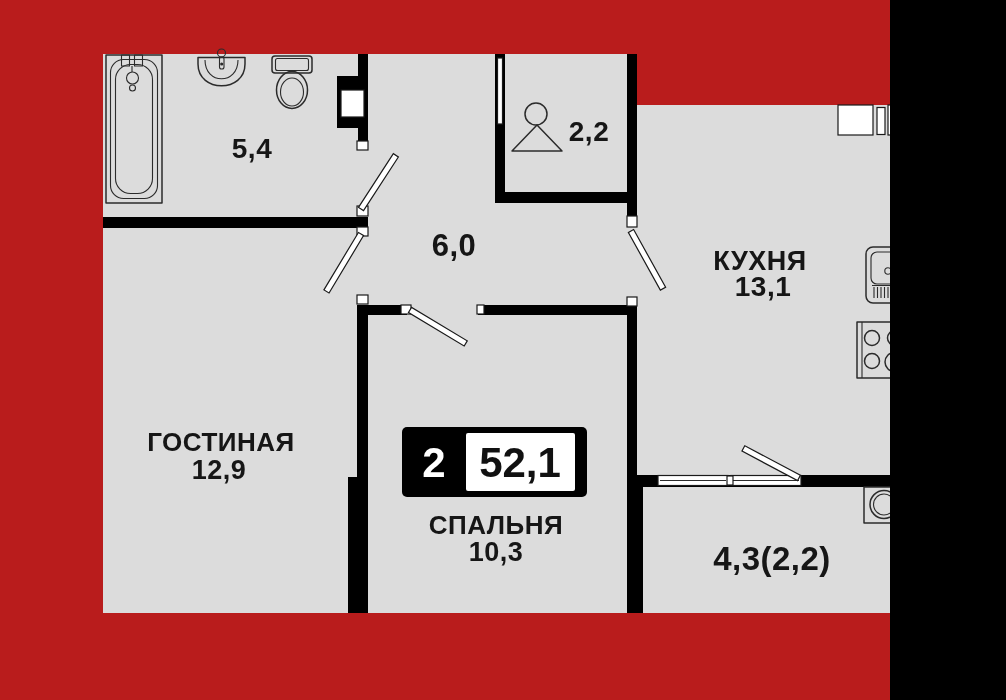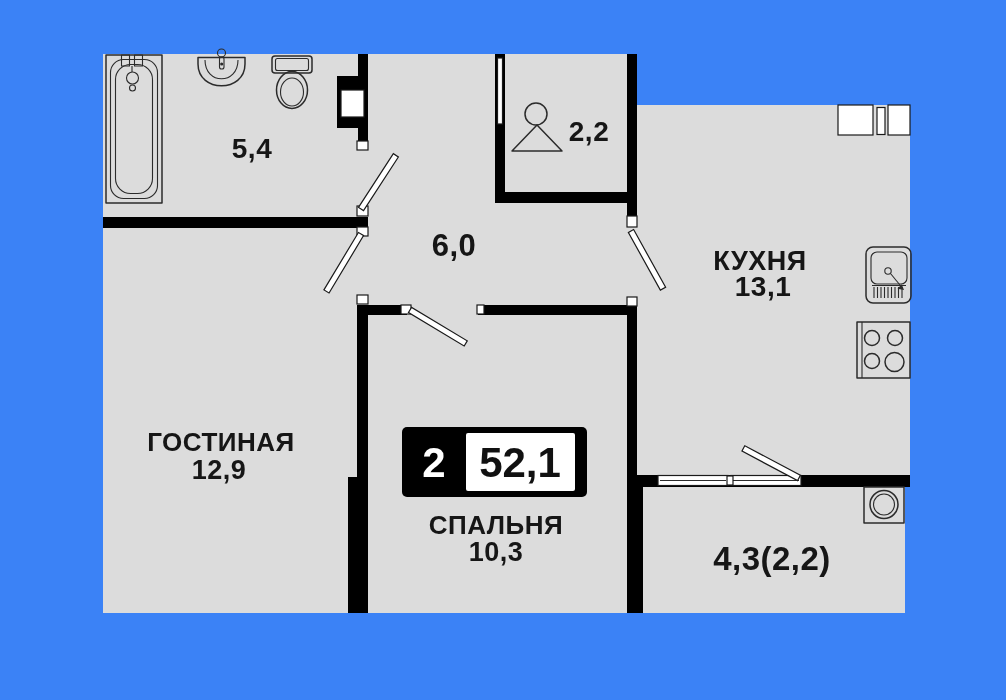--- a/index.html
+++ b/index.html
@@ -1,16 +1,16 @@
 <!DOCTYPE html>
 <html><head>
 <meta charset="utf-8">
 <style>
   html,body{margin:0;padding:0;background:#000;}
-  .stage{position:relative;width:1006px;height:700px;background:#3b82f6;overflow:hidden;}
+  .stage{position:relative;width:890px;height:700px;background:#b91c1c;overflow:hidden;}
   svg{display:block;}
   .floor{fill:#dcdcdc;}
   .wall{fill:#000000;}
   .whitefill{fill:#ffffff;stroke:#1a1a1a;stroke-width:1.2;}
   .fixture{fill:none;stroke:#2b2b2b;stroke-width:1.5;stroke-linejoin:round;}
   .fixture-thin{fill:none;stroke:#2b2b2b;stroke-width:1.1;stroke-linejoin:round;}
   .leaf{fill:#ffffff;stroke:#1a1a1a;stroke-width:1.2;}
   .lbl{font-family:"Liberation Sans","DejaVu Sans",sans-serif;font-weight:700;fill:#161616;letter-spacing:0.5px;}
   .badge-txt{font-family:"Liberation Sans","DejaVu Sans",sans-serif;font-weight:700;}
 </style>

